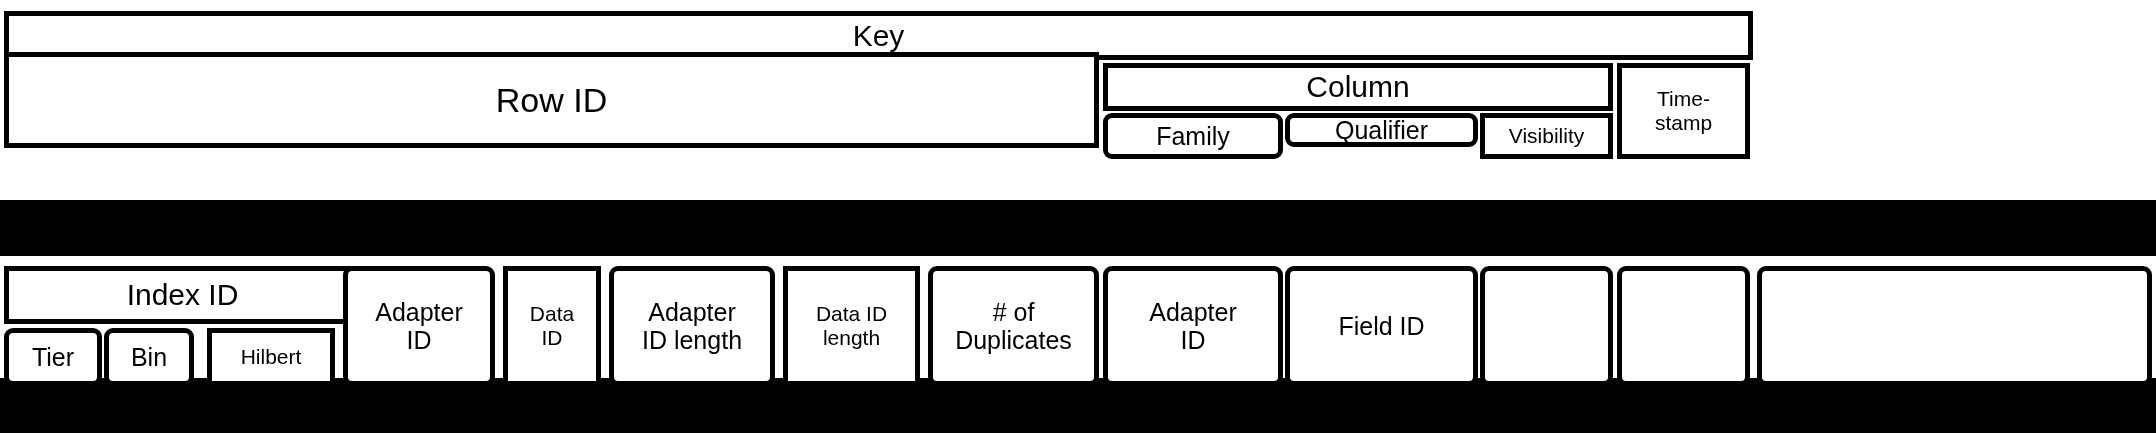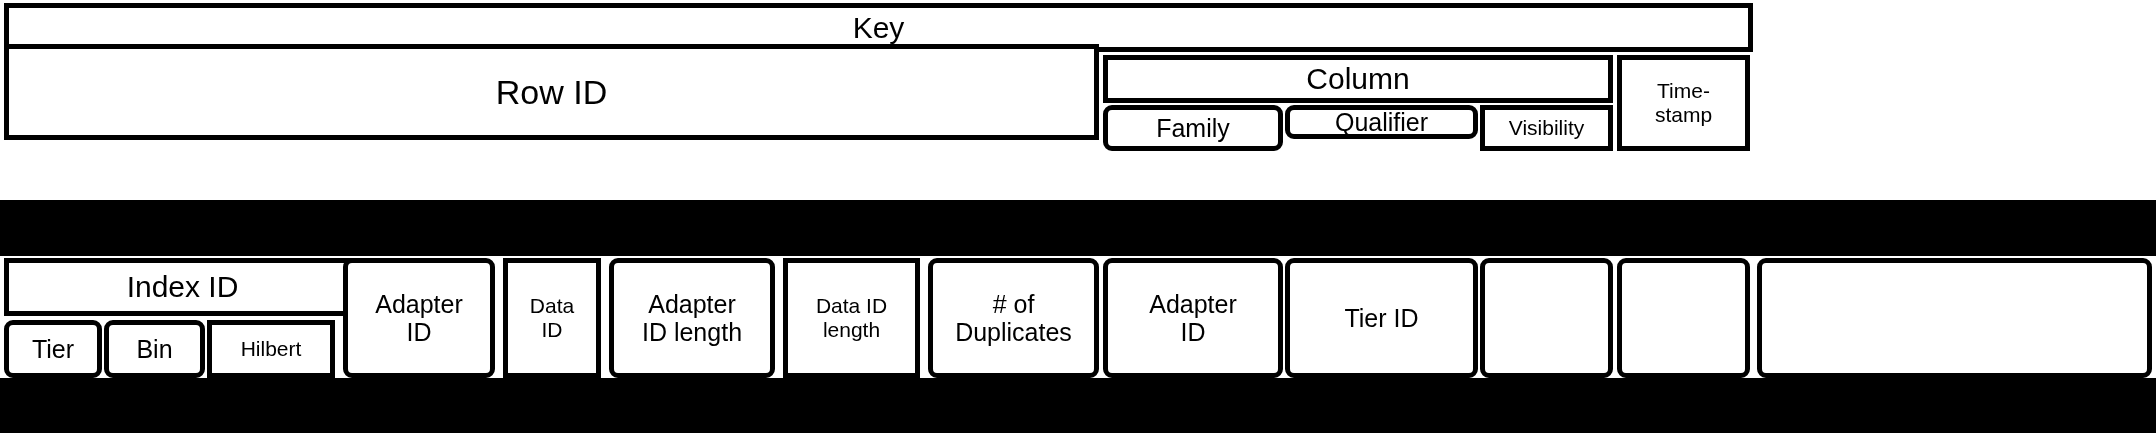--- a/index.html
+++ b/index.html
@@ -28,20 +28,21 @@
     position: absolute;
     background: #ffffff;
     border: 5px solid #000000;
     box-sizing: border-box;
     display: flex;
     align-items: center;
     justify-content: center;
     text-align: center;
     line-height: 1.12;
     overflow: hidden;
+    margin-top: 8px;
   }
   .cell .lbl {
     display: block;
     padding: 0 4px;
     white-space: pre-line;
   }
   
   .fs-xl  { font-size: 34px; }
   .fs-lg  { font-size: 30px; }
   .fs-md  { font-size: 25px; border-radius: 9px; }
@@ -84,21 +85,21 @@
 stamp</span>
   </div>
 
   <div class="cell fs-lg" style="left:4px; top:258px; width:357px; height:58px;">
     <span class="lbl">Index ID</span>
   </div>
 
   <div class="cell fs-md" style="left:4px; top:320px; width:98px; height:58px;">
     <span class="lbl">Tier</span>
   </div>
-  <div class="cell fs-md" style="left:104px; top:320px; width:101px; height:58px;">
+  <div class="cell fs-md" style="left:104px; top:320px; width:90px; height:58px;">
     <span class="lbl">Bin</span>
   </div>
   <div class="cell fs-sm" style="left:207px; top:320px; width:128px; height:58px;">
     <span class="lbl">Hilbert</span>
   </div>
 
   <div class="cell fs-md" style="left:343px; top:258px; width:152px; height:120px;">
     <span class="lbl">Adapter
 ID</span>
   </div>
@@ -116,21 +117,21 @@
   </div>
   <div class="cell fs-md" style="left:928px; top:258px; width:171px; height:120px;">
     <span class="lbl"># of
 Duplicates</span>
   </div>
   <div class="cell fs-md" style="left:1103px; top:258px; width:180px; height:120px;">
     <span class="lbl">Adapter
 ID</span>
   </div>
   <div class="cell fs-md" style="left:1285px; top:258px; width:193px; height:120px;">
-    <span class="lbl">Tier ID</span>
+    <span class="lbl">Field ID</span>
   </div>
   <div class="cell fs-md" style="left:1480px; top:258px; width:133px; height:120px;">
     <span class="lbl"></span>
   </div>
   <div class="cell fs-md" style="left:1617px; top:258px; width:133px; height:120px;">
     <span class="lbl"></span>
   </div>
   <div class="cell fs-md" style="left:1757px; top:258px; width:395px; height:120px;">
     <span class="lbl"></span>
   </div>

